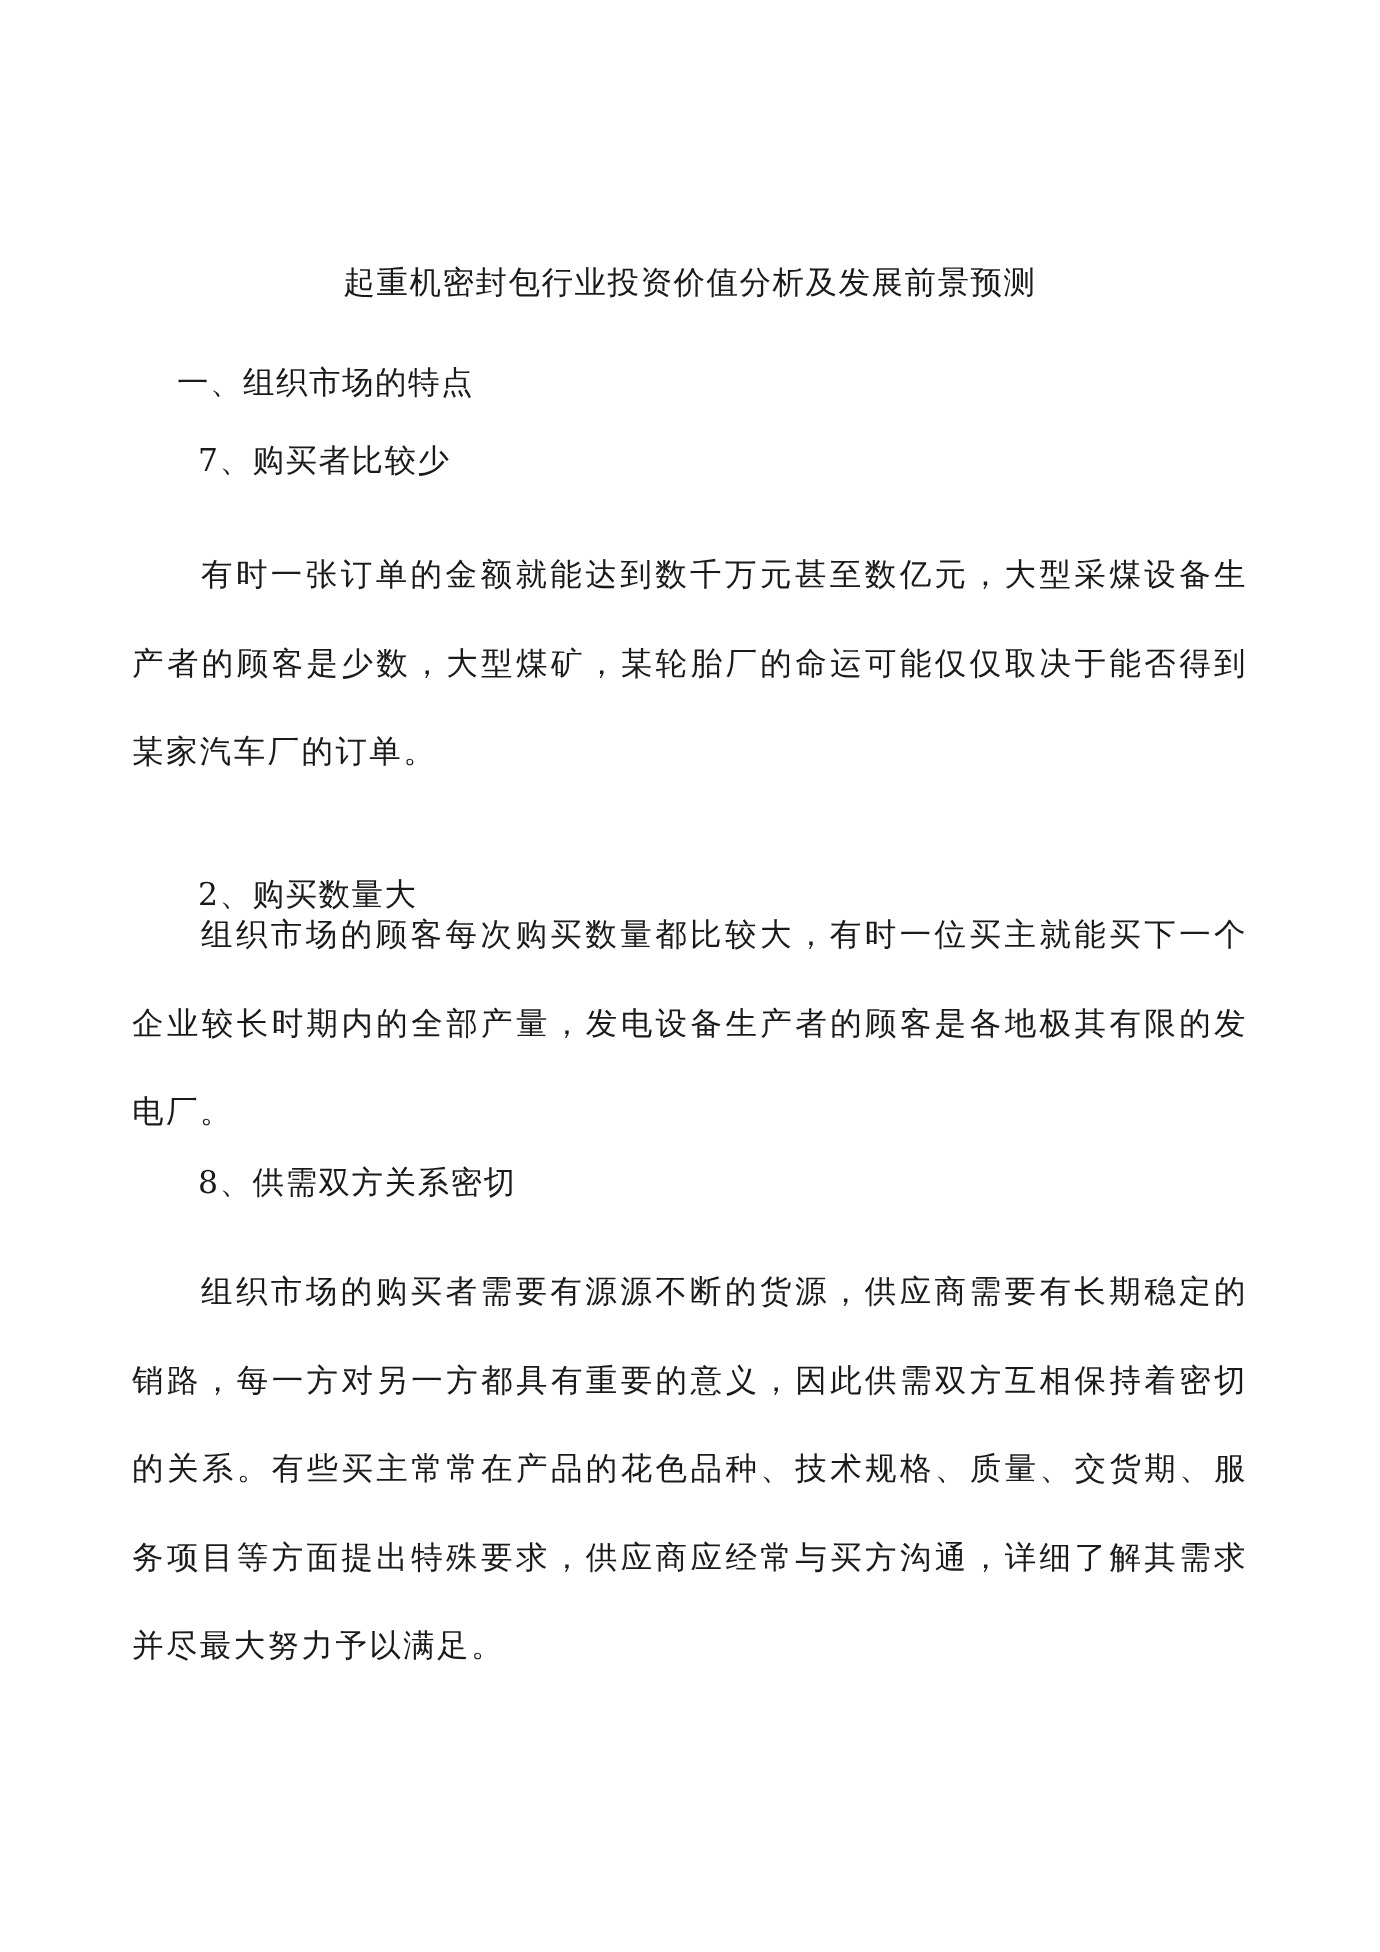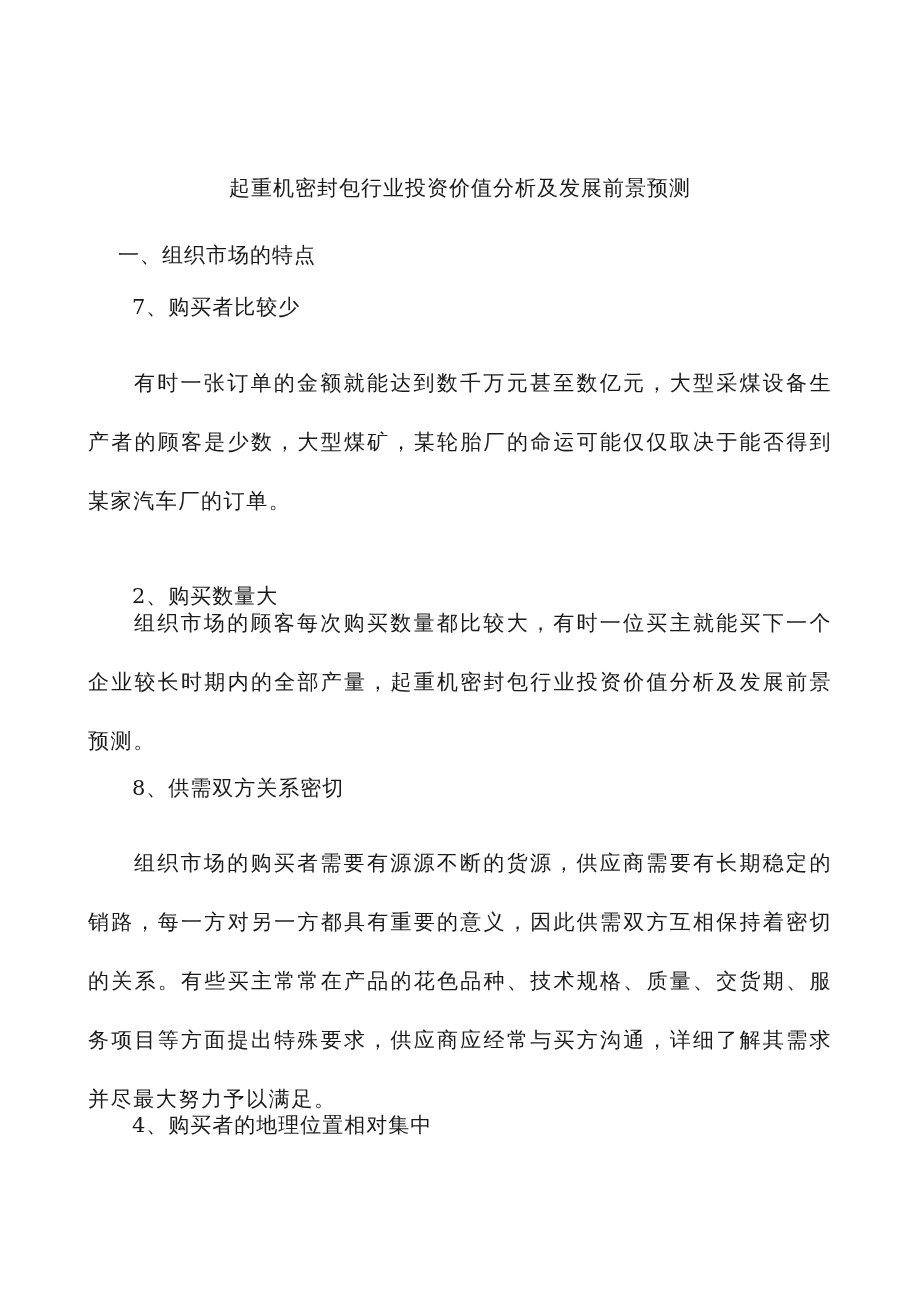--- a/index.html
+++ b/index.html
@@ -51,33 +51,32 @@
       width: 744px;
       font-size: 21px;
       line-height: 59px;
       text-align: justify;
       text-indent: 46px;
       letter-spacing: 1.6px;
       word-break: break-all;
     }
     .p1 { top: 354px; }
     .p2 { top: 594px; }
-    .p3 { top: 834px; }
+    .p3 { top: 834px; font-family: Liberation Mono, monospace; }
   </style>
 </head>
 <body>
 
 <div class="page">
   <div class="title">起重机密封包行业投资价值分析及发展前景预测</div>
 
   <div class="heading h1">一、组织市场的特点</div>
 
   <div class="heading h2-1">7、购买者比较少</div>
   <div class="para p1">有时一张订单的金额就能达到数千万元甚至数亿元，大型采煤设备生产者的顾客是少数，大型煤矿，某轮胎厂的命运可能仅仅取决于能否得到某家汽车厂的订单。</div>
 
   <div class="heading h2-2">2、购买数量大</div>
-  <div class="para p2">组织市场的顾客每次购买数量都比较大，有时一位买主就能买下一个企业较长时期内的全部产量，起重机密封包行业投资价值分析及发展前景预测。</div>
+  <div class="para p2">组织市场的顾客每次购买数量都比较大，有时一位买主就能买下一个企业较长时期内的全部产量，发电设备生产者的顾客是各地极其有限的发电厂。</div>
 
   <div class="heading h2-3">8、供需双方关系密切</div>
   <div class="para p3">组织市场的购买者需要有源源不断的货源，供应商需要有长期稳定的销路，每一方对另一方都具有重要的意义，因此供需双方互相保持着密切的关系。有些买主常常在产品的花色品种、技术规格、质量、交货期、服务项目等方面提出特殊要求，供应商应经常与买方沟通，详细了解其需求并尽最大努力予以满足。</div>
 
-  <div class="heading h2-4">4、购买者的地理位置相对集中</div>
 </div>
 
 </body></html>

